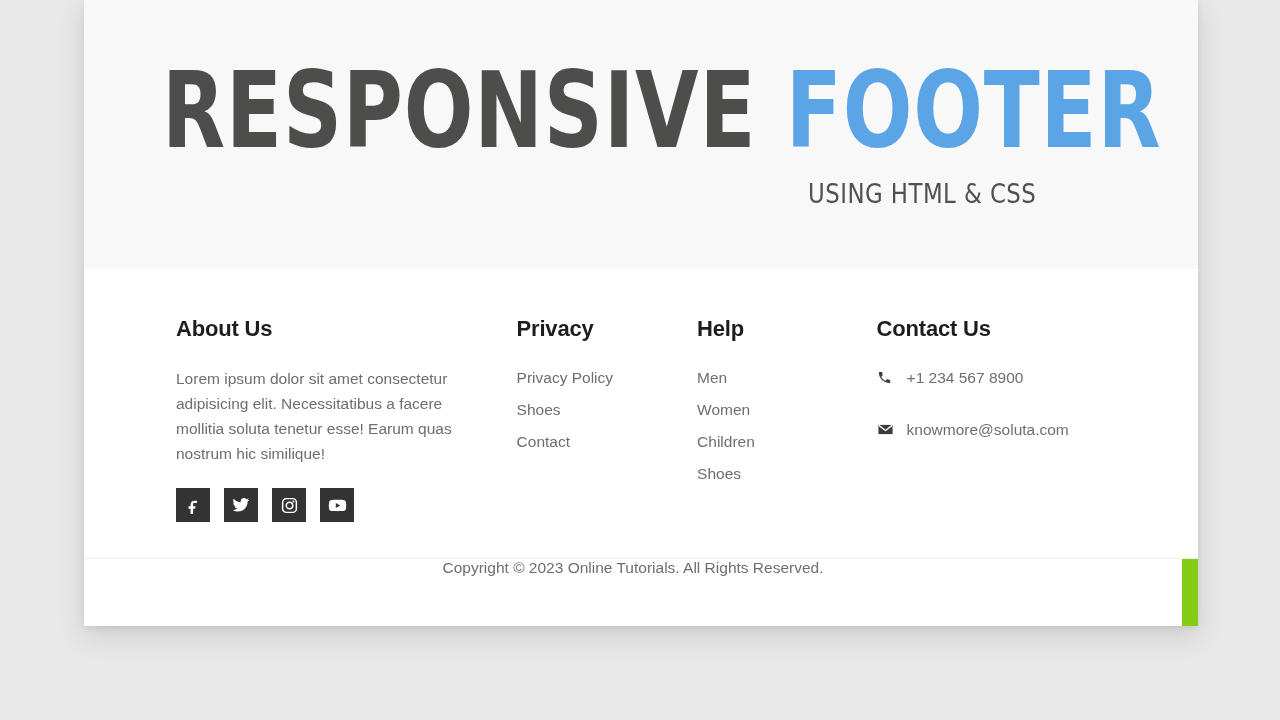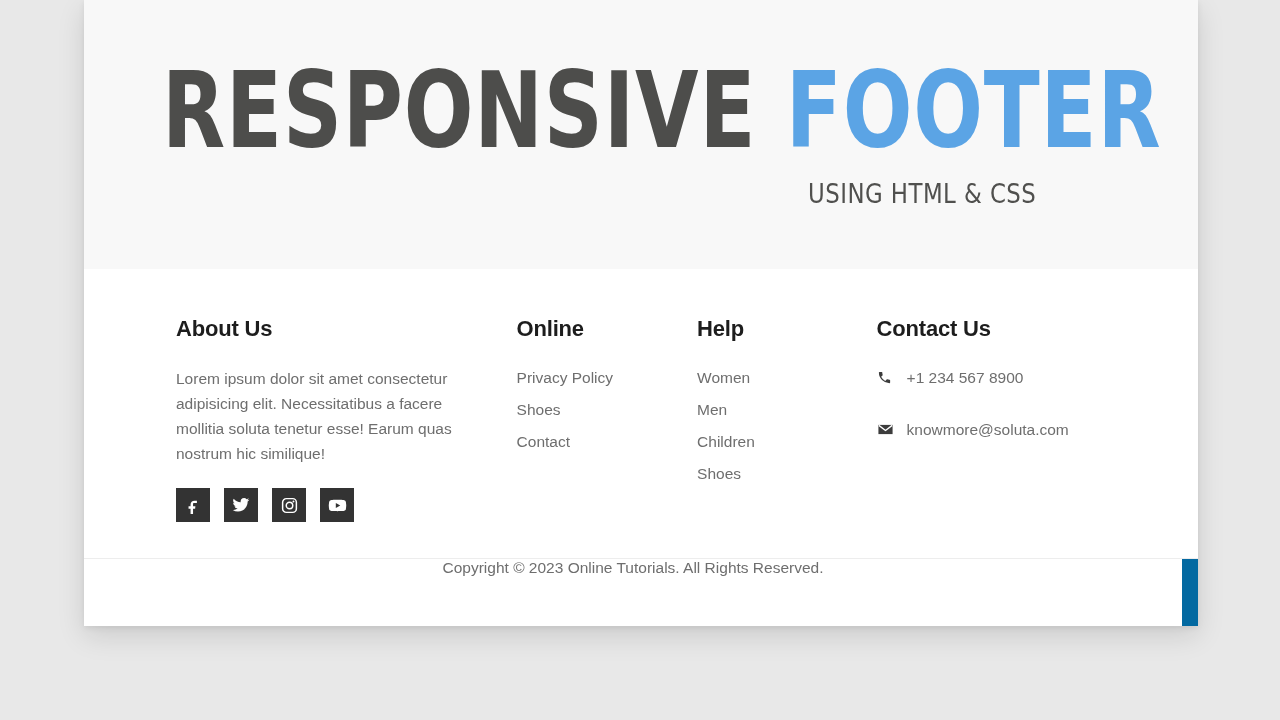--- a/index.html
+++ b/index.html
@@ -21,21 +21,21 @@
     height: 720px;
   }
 
   
   .page-card {
     position: absolute;
     left: 84px;
     top: 0;
     width: 1114px;
     height: 626px;
-    background: #0369a1;
+    background: #84cc16;
     box-shadow: 0 10px 26px rgba(0,0,0,0.12),
                 0 2px 6px rgba(0,0,0,0.07);
     overflow: hidden;
     box-sizing: border-box;
   }
 
   
   .hero {
     position: relative;
     height: 269px;
@@ -250,33 +250,33 @@
                 <svg width="19" height="19" viewBox="0 0 24 24" fill="#ffffff" aria-hidden="true">
                   <path d="M22.5 7.2a2.8 2.8 0 0 0-1.95-1.97C18.8 4.75 12 4.75 12 4.75s-6.8 0-8.55.48A2.8 2.8 0 0 0 1.5 7.2 29.3 29.3 0 0 0 1 12a29.3 29.3 0 0 0 .5 4.8 2.8 2.8 0 0 0 1.95 1.97c1.75.48 8.55.48 8.55.48s6.8 0 8.55-.48a2.8 2.8 0 0 0 1.95-1.97A29.3 29.3 0 0 0 23 12a29.3 29.3 0 0 0-.5-4.8z"></path>
                   <path d="M9.9 15.3V8.7l5.6 3.3z" fill="#333333"></path>
                 </svg>
               </span>
             </a>
           </div>
         </div>
 
         <div class="col-support">
-          <h3 class="col-heading">Online</h3>
+          <h3 class="col-heading">Privacy</h3>
           <ul class="link-list">
             <li><a href="#">Privacy Policy</a></li>
             <li><a href="#">Shoes</a></li>
             <li><a href="#">Contact</a></li>
           </ul>
         </div>
 
         <div class="col-shop">
           <h3 class="col-heading">Help</h3>
           <ul class="link-list">
+            <li><a href="#">Men</a></li>
             <li><a href="#">Women</a></li>
-            <li><a href="#">Men</a></li>
             <li><a href="#">Children</a></li>
             <li><a href="#">Shoes</a></li>
           </ul>
         </div>
 
         <div class="col-contact">
           <h3 class="col-heading">Contact Us</h3>
 
           <div class="contact-row">
             <span class="contact-ico">

